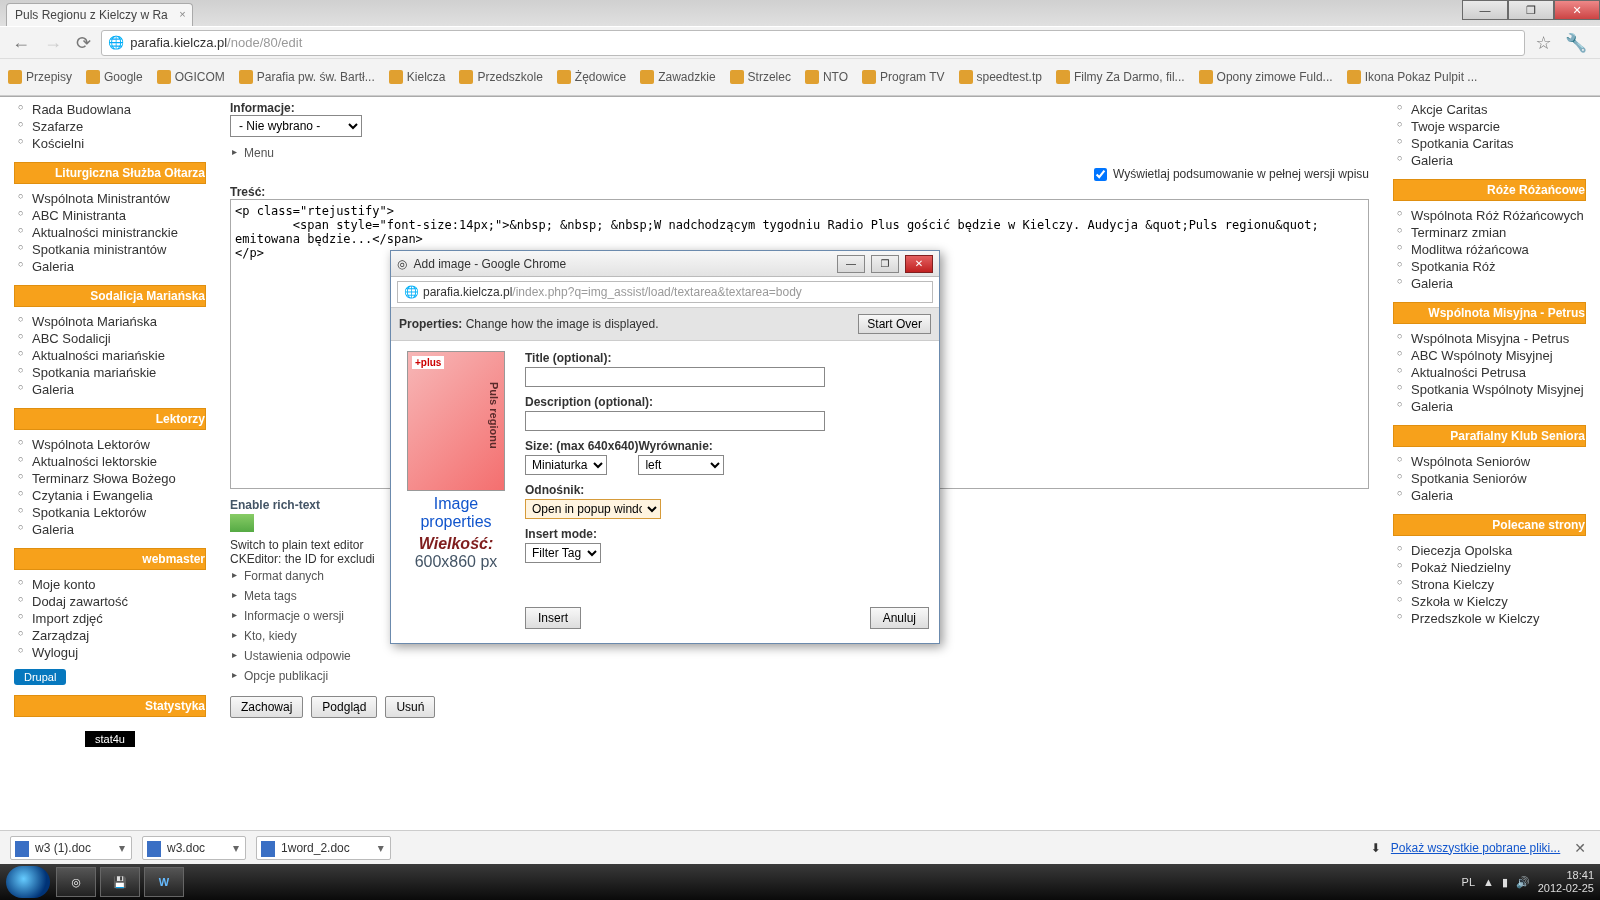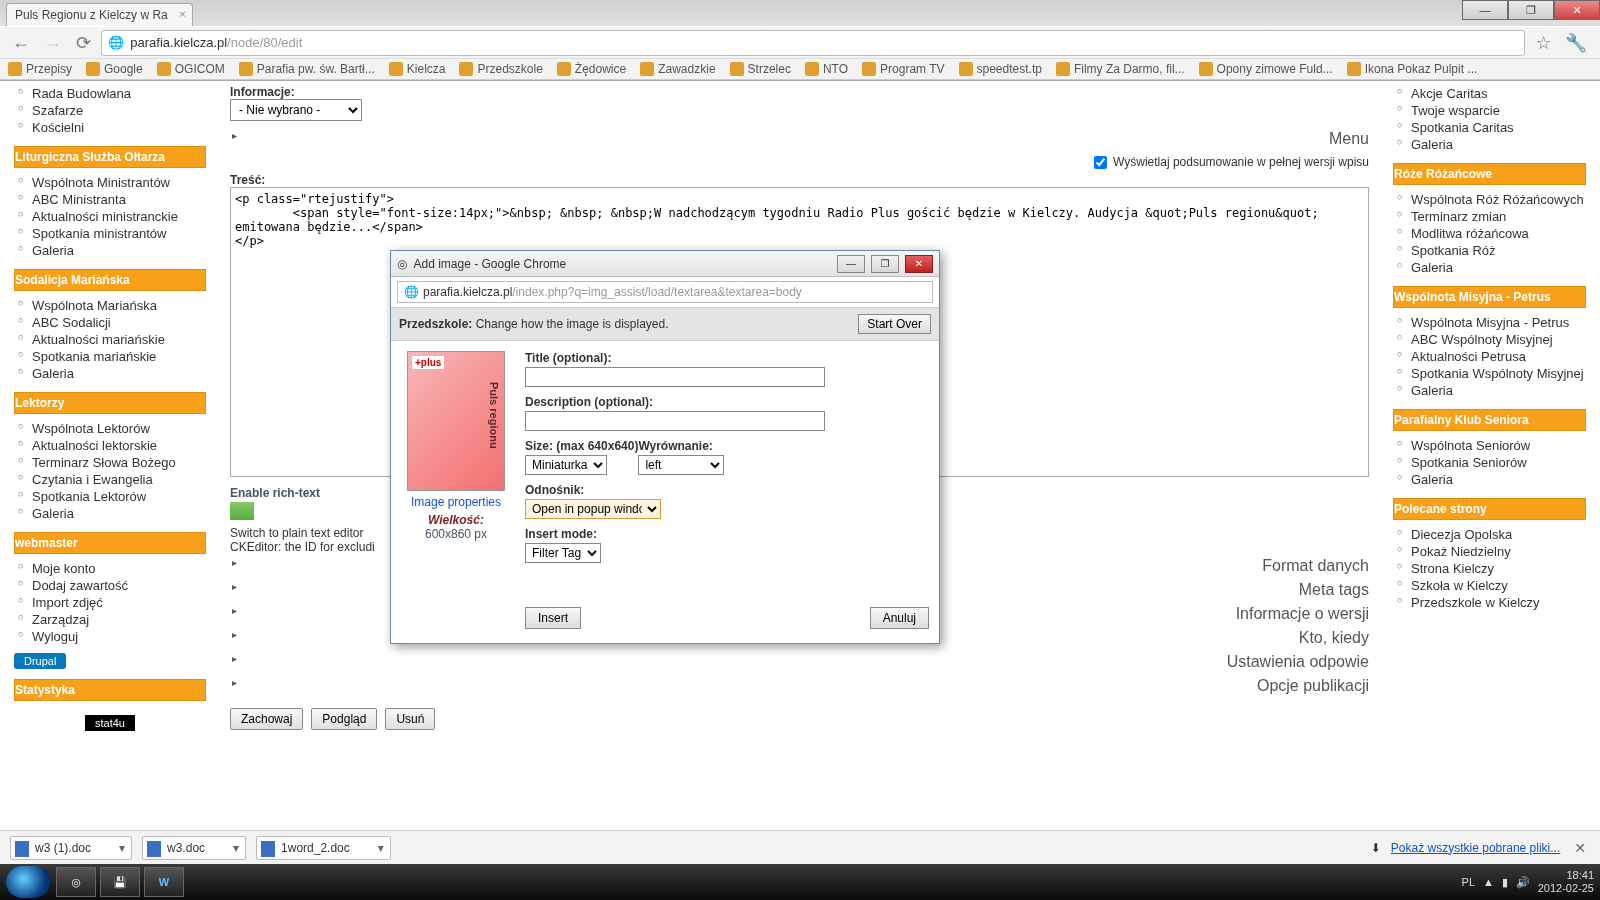--- a/index.html
+++ b/index.html
@@ -10,59 +10,59 @@
   .tabbar { display:flex; align-items:flex-end; height:26px; background:linear-gradient(#d0d0d0,#e0e0e0); padding-left:6px;}
   .tab { background:#f6f6f6; border:1px solid #aaa; border-bottom:none; border-radius:4px 4px 0 0; padding:4px 24px 4px 8px; font-size:12px; position:relative; color:#444;}
   .tab .close-x { position:absolute; right:6px; top:4px; color:#888; font-size:11px;}
   .win-controls{ position:absolute; top:0; right:0; display:flex;}
   .win-btn{ width:46px; height:20px; border:1px solid #6a6a6a; background:linear-gradient(#eaeaea,#cfcfcf); font-size:11px; text-align:center; line-height:18px;}
   .win-btn.close{ background:linear-gradient(#e88,#c44); color:#fff;}
   .toolbar-row{ display:flex; align-items:center; height:32px; padding:0 8px; gap:6px; background:#f3f3f3; border-top:1px solid #fff;}
   .nav-btn{ color:#777; font-size:18px; padding:0 4px;}
   .url-bar{ flex:1; display:flex; align-items:center; background:#fff; border:1px solid #bbb; border-radius:3px; height:26px; padding:0 6px; font-size:13px; color:#333;}
   .url-faded{ color:#9a9a9a;}
-  .bookmark-bar{ display:flex; align-items:center; height:22px; padding:0 8px; gap:14px; background:#f3f3f3; border-top:1px solid #ddd; border-bottom:1px solid #ccc; font-size:12px; color:#555; overflow:hidden;}
+  .bookmark-bar{ display:flex; align-items:center; height:38px; padding:0 8px; gap:14px; background:#f3f3f3; border-top:1px solid #ddd; border-bottom:1px solid #ccc; font-size:12px; color:#555; overflow:hidden;}
   .bm{ display:flex; align-items:center; gap:4px; white-space:nowrap;}
   .bm-ico{ width:14px; height:14px; background:#e0a030; border-radius:2px; display:inline-block;}
 
   
   .page{ display:flex; height: 660px; background:#fff;}
   .left-col{ width:220px; padding:4px 14px;}
   .right-col{ width:221px; padding:4px 14px;}
   .center-col{ flex:1; padding:4px 10px; position:relative;}
-  .block-title{ background:#f7a11b; color:#fff; font-weight:bold; text-align:left; padding:3px 0; margin:10px 0 6px; font-size:12px; border:1px solid #e08f0f;}
+  .block-title{ background:#f7a11b; color:#fff; font-weight:bold; text-align:right; padding:3px 0; margin:10px 0 6px; font-size:12px; border:1px solid #e08f0f;}
   ul.menu{ list-style:none; padding-left:4px;}
   ul.menu li{ padding:1px 0 1px 14px; position:relative; color:#333; font-size:13px;}
   ul.menu li::before{ content:"○"; position:absolute; left:0; top:1px; font-size:9px; color:#666;}
   .drupal-badge{ display:inline-block; background:#0678be; color:#fff; font-size:11px; padding:2px 10px; border-radius:3px; margin-top:8px;}
   .stat4u{ display:inline-block; background:#000; color:#fff; font-size:11px; padding:2px 10px; margin-top:8px;}
   
   .frow{ margin-bottom:6px;}
   .flabel{ font-weight:bold; color:#333; font-size:12px;}
   select.inp, input.inp{ border:1px solid #888; font-size:12px; padding:2px 4px; background:#fff;}
   .textarea{ width:100%; height:290px; border:1px solid #aaa; background:#fff; font-family:monospace; font-size:12px; padding:4px; white-space:pre-wrap; overflow:auto; resize:none;}
   .toggle-line{ display:flex; justify-content:flex-end; align-items:center; gap:6px; padding:4px 0;}
-  .collapsible{ color:#555; padding:3px 0 3px 14px; position:relative; font-size:16px;text-align:right;}
+  .collapsible{ color:#555; padding:3px 0 3px 14px; position:relative; font-size:12px;}
   .collapsible::before{ content:"▸"; position:absolute; left:2px; top:3px; font-size:10px; color:#555;}
   .action-btns{ margin-top:10px; display:flex; gap:8px;}
   .action-btns button{ border:1px solid #888; background:linear-gradient(#f8f8f8,#e0e0e0); padding:3px 10px; font-size:12px; cursor:pointer; border-radius:2px;}
 
   
   .popup{ position:absolute; left:390px; top:250px; width:550px; background:#fff; border:1px solid #6b8aad; box-shadow:3px 3px 10px rgba(0,0,0,.4); z-index:100;}
   .popup-titlebar{ background:linear-gradient(#f7f7f7,#e3e3e3); border-bottom:1px solid #bbb; height:26px; display:flex; align-items:center; padding:0 6px; gap:6px; font-size:12px; color:#333;}
   .popup-titlebar .spacer{ flex:1;}
   .p-win-btn{ width:28px; height:18px; border:1px solid #888; background:linear-gradient(#f0f0f0,#d8d8d8); font-size:10px; text-align:center; line-height:16px;}
   .p-win-btn.close{ background:linear-gradient(#e36060,#c02020); color:#fff; border-color:#802020;}
   .popup-url{ margin:4px 6px; border:1px solid #bbb; height:22px; display:flex; align-items:center; padding:0 6px; font-size:12px; color:#333; background:#fff;}
   .popup-url .faded{ color:#9a9a9a;}
   .popup-prop{ background:#e4e4e4; border-top:1px solid #ccc;border-bottom:1px solid #ccc; padding:6px 8px; display:flex; align-items:center; font-size:12px;}
   .popup-prop .pp-spacer{flex:1;}
   .popup-prop button{ border:1px solid #888; background:linear-gradient(#f8f8f8,#ddd); padding:2px 8px; font-size:12px;}
   .popup-body{ display:flex; padding:10px; gap:14px;}
-  .thumb-col{ width:110px; text-align:center; font-size:12px; color:#456;}
+  .thumb-col{ width:110px; text-align:center; font-size:16px; color:#456;}
   .thumb{ width:98px; height:140px; background:linear-gradient(135deg,#f7b7b7,#f46f6f); border:1px solid #999; margin:0 auto 4px; position:relative; overflow:hidden;}
   .thumb::after{ content:"Puls regionu"; position:absolute; right:4px; top:30px; writing-mode:vertical-rl; font-size:11px; color:#5a2a2a; font-weight:bold;}
   .thumb::before{ content:"+plus"; position:absolute; left:4px; top:4px; background:#fff; color:#c00; font-weight:bold; font-size:10px; padding:1px 3px;}
   .form-col{ flex:1;}
   .form-col .fld{ margin-bottom:8px;}
   .form-col label{ font-weight:bold; font-size:12px; color:#333; display:block; margin-bottom:2px;}
   .form-col input[type=text]{ width:300px; border:1px solid #888; height:20px; padding:0 4px;}
   .two{ display:flex; }
   .popup-footer{ display:flex; justify-content:space-between; padding:0 0 4px;}
   .popup-footer button{ border:1px solid #888; background:linear-gradient(#f8f8f8,#ddd); padding:3px 12px; font-size:12px;margin-top:36px;}
@@ -249,21 +249,21 @@
     <span class="p-win-btn">—</span>
     <span class="p-win-btn">❐</span>
     <span class="p-win-btn close">✕</span>
   </div>
   <div class="popup-url">
     <span style="margin-right:4px;">🌐</span>
     <span>parafia.kielcza.pl</span>
       <span class="faded">/index.php?q=img_assist/load/textarea&amp;textarea=body</span>
   </div>
   <div class="popup-prop">
-    <b>Przedszkole:</b>&nbsp;
+    <b>Properties:</b>&nbsp;
     <span>Change how the image is displayed.</span>
     <span class="pp-spacer"></span>
     <button>Start Over</button>
   </div>
   <div class="popup-body">
     <div class="thumb-col">
       <div class="thumb"></div>
       <div style="color:#1155cc;">Image properties</div>
       <div style="margin-top:4px;font-weight:bold;color:#7f1d1d;font-style:italic;">Wielkość:</div>
       <div>600x860 px</div>

